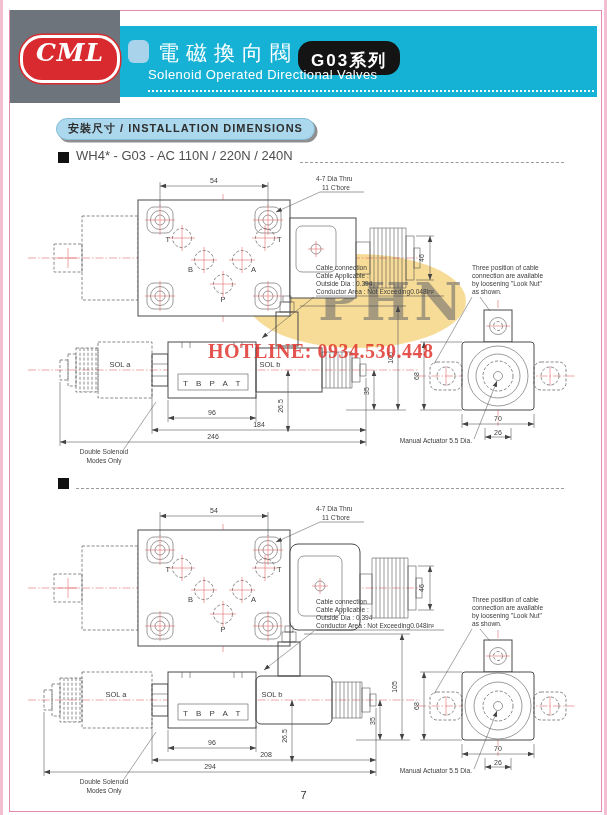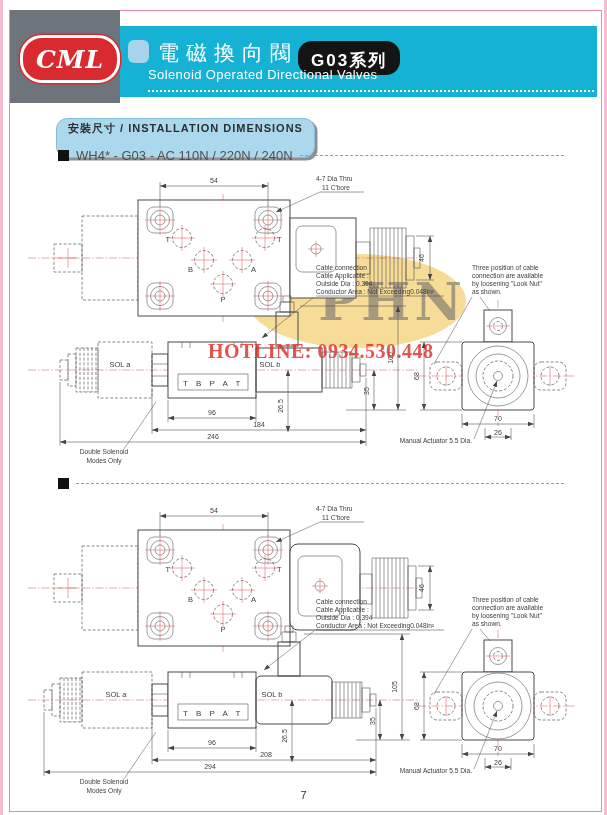--- a/index.html
+++ b/index.html
@@ -7,33 +7,33 @@
        font-family:"Liberation Sans",sans-serif;overflow:hidden}
   .abs{position:absolute}
   
   .edge{position:absolute;top:0;width:3px;height:815px;background:#f3bed2}
   .frame{position:absolute;left:9px;top:10px;width:591px;height:800px;
          border:1px solid #e689ad;pointer-events:none}
   
   .gray-block{left:10px;top:10px;width:110px;height:93px;background:#6e747b}
   .banner{left:120px;top:26px;width:477px;height:71px;background:#16b2d6}
   .logo{left:20px;top:35px;width:94px;height:42px;background:#d92b2f;border:3px solid #fff;
-        box-shadow:0 0 0 1.5px #d92b2f;border-radius:22px;display:flex;align-items:center;
+        box-shadow:0 0 0 1.5px #d92b2f;border-radius:22px;display:flex;
         justify-content:center;color:#fff;font:italic bold 25px "DejaVu Serif",serif;letter-spacing:1px}
   .sq-icon{left:128px;top:40px;width:21px;height:23px;background:#a9d3ea;border-radius:6px}
   .zh{left:158px;top:39px;color:#fff;font-size:21px;font-weight:normal;letter-spacing:7px;white-space:nowrap}
   .badge{left:298px;top:41px;background:#141414;color:#fff;border-radius:14px;
          padding:8px 13px 3px;font-size:17px;font-weight:bold;letter-spacing:2px;white-space:nowrap}
   .sub{left:148px;top:67px;color:#fff;font-size:13px;letter-spacing:.4px;white-space:nowrap}
   .dots{left:148px;top:90px;width:446px;border-bottom:2px dotted rgba(255,255,255,.95)}
   
   .pill{left:56px;top:118px;background:#abd8ec;border:1px solid #85bcd8;border-radius:11px;
-        padding:2px 11px 21px;font-size:11px;font-weight:bold;color:#2e2e2e;letter-spacing:1px;
+        padding:2px 11px 3px;font-size:11px;font-weight:bold;color:#2e2e2e;letter-spacing:1px;
         box-shadow:2.5px 2.5px 0 #8f8f8f;white-space:nowrap}
-  .trow{position:absolute;left:58px;width:506px;display:flex;align-items:center;gap:7px}
+  .trow{position:absolute;left:58px;width:506px;display:flex;align-items:flex-end;gap:7px}
   .bullet{width:11px;height:11px;background:#111;flex:0 0 auto}
   .tlabel{font-size:13px;color:#4f4f4f;white-space:nowrap}
   .tdash{flex:1;border-top:1.5px dashed #9a9a9a;height:0}
   
   .drw{position:absolute;z-index:2}
   .drw .ln{fill:none;stroke:#4a4a4a;stroke-width:1}
   .drw .lt{fill:none;stroke:#4a4a4a;stroke-width:.55}
   .drw .ds{fill:none;stroke:#4a4a4a;stroke-width:.65;stroke-dasharray:3 1.8}
   .drw .rd{fill:none;stroke:#e05b5b;stroke-width:.55}
   .drw .rc{fill:none;stroke:#e05b5b;stroke-width:.55;stroke-dasharray:8 2 1.5 2}

